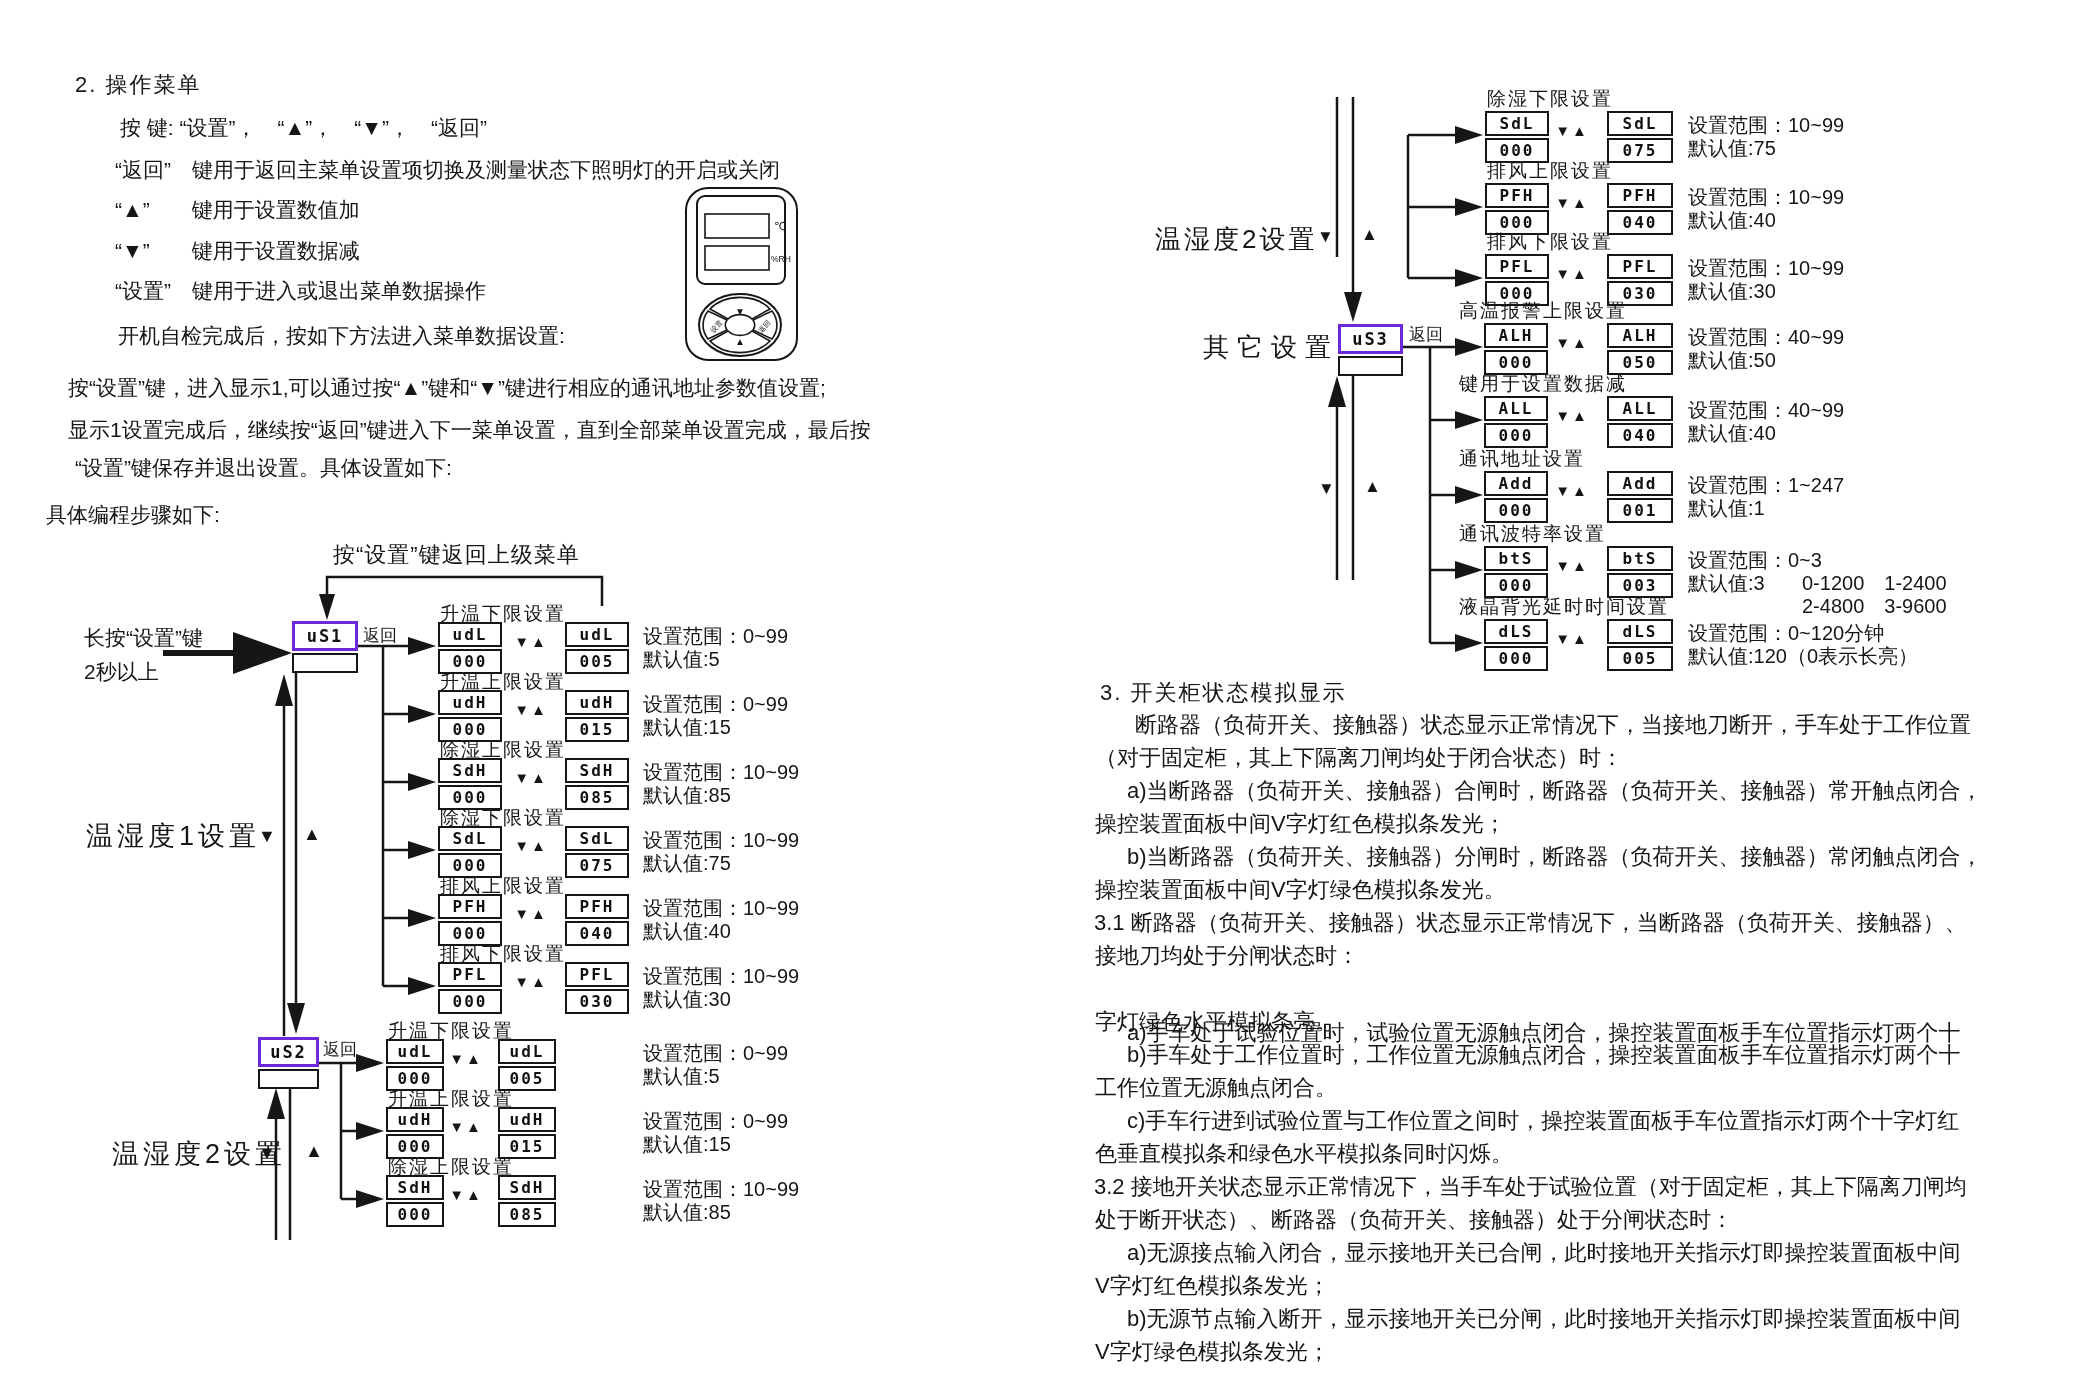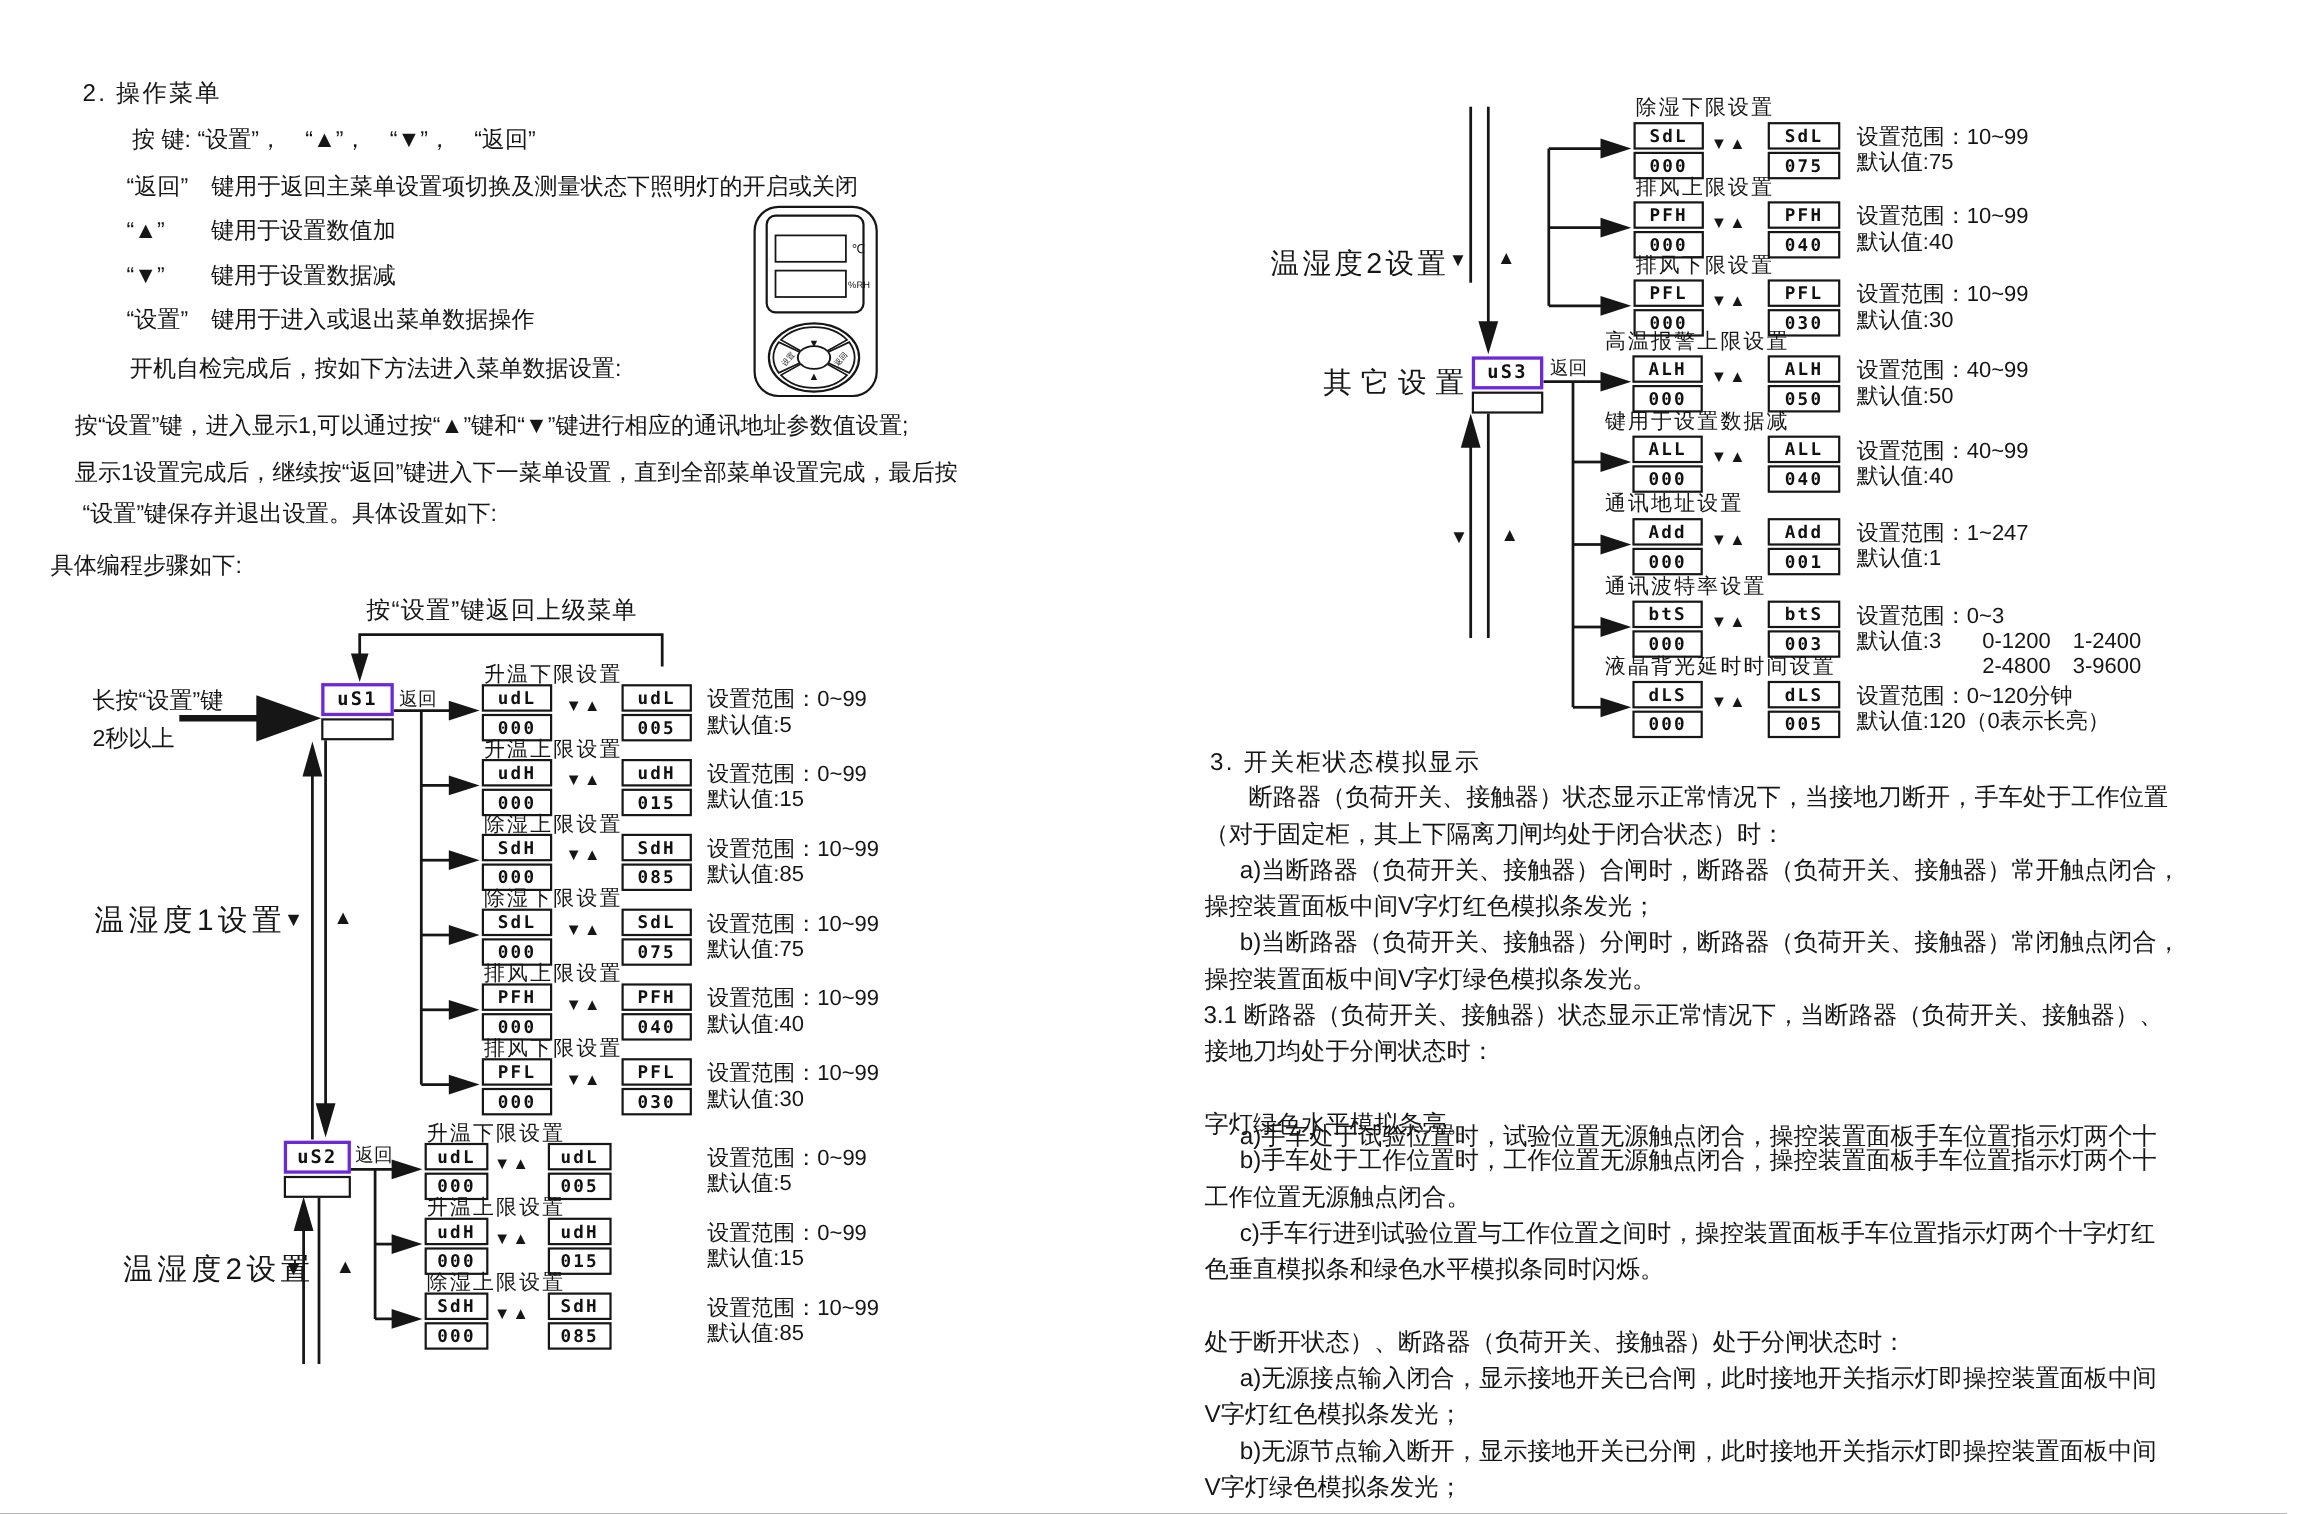--- a/index.html
+++ b/index.html
@@ -387,18 +387,19 @@
     <div class="t body2" style="left: 1127px; top: 844px;">b)当断路器（负荷开关、接触器）分闸时，断路器（负荷开关、接触器）常闭触点闭合，</div>
     <div class="t body2" style="left: 1095px; top: 877px;">操控装置面板中间V字灯绿色模拟条发光。</div>
     <div class="t body2" style="left: 1094px; top: 910px;">3.1 断路器（负荷开关、接触器）状态显示正常情况下，当断路器（负荷开关、接触器）、</div>
     <div class="t body2" style="left: 1095px; top: 943px;">接地刀均处于分闸状态时：</div>
     <div class="t body2" style="left: 1127px; top: 1020px;">a)手车处于试验位置时，试验位置无源触点闭合，操控装置面板手车位置指示灯两个十</div>
     <div class="t body2" style="left: 1095px; top: 1009px;">字灯绿色水平模拟条亮。</div>
     <div class="t body2" style="left: 1127px; top: 1042px;">b)手车处于工作位置时，工作位置无源触点闭合，操控装置面板手车位置指示灯两个十</div>
     <div class="t body2" style="left: 1095px; top: 1075px;">工作位置无源触点闭合。</div>
     <div class="t body2" style="left: 1127px; top: 1108px;">c)手车行进到试验位置与工作位置之间时，操控装置面板手车位置指示灯两个十字灯红</div>
     <div class="t body2" style="left: 1095px; top: 1141px;">色垂直模拟条和绿色水平模拟条同时闪烁。</div>
+    <div class="t body2" style="left: 1094px; top: 1174px;">3.2 接地开关状态显示正常情况下，当手车处于试验位置（对于固定柜，其上下隔离刀闸均</div>
     <div class="t body2" style="left: 1095px; top: 1207px;">处于断开状态）、断路器（负荷开关、接触器）处于分闸状态时：</div>
     <div class="t body2" style="left: 1127px; top: 1240px;">a)无源接点输入闭合，显示接地开关已合闸，此时接地开关指示灯即操控装置面板中间</div>
     <div class="t body2" style="left: 1095px; top: 1273px;">V字灯红色模拟条发光；</div>
     <div class="t body2" style="left: 1127px; top: 1306px;">b)无源节点输入断开，显示接地开关已分闸，此时接地开关指示灯即操控装置面板中间</div>
     <div class="t body2" style="left: 1095px; top: 1339px;">V字灯绿色模拟条发光；</div>
   </div>
 
 </body></html>

